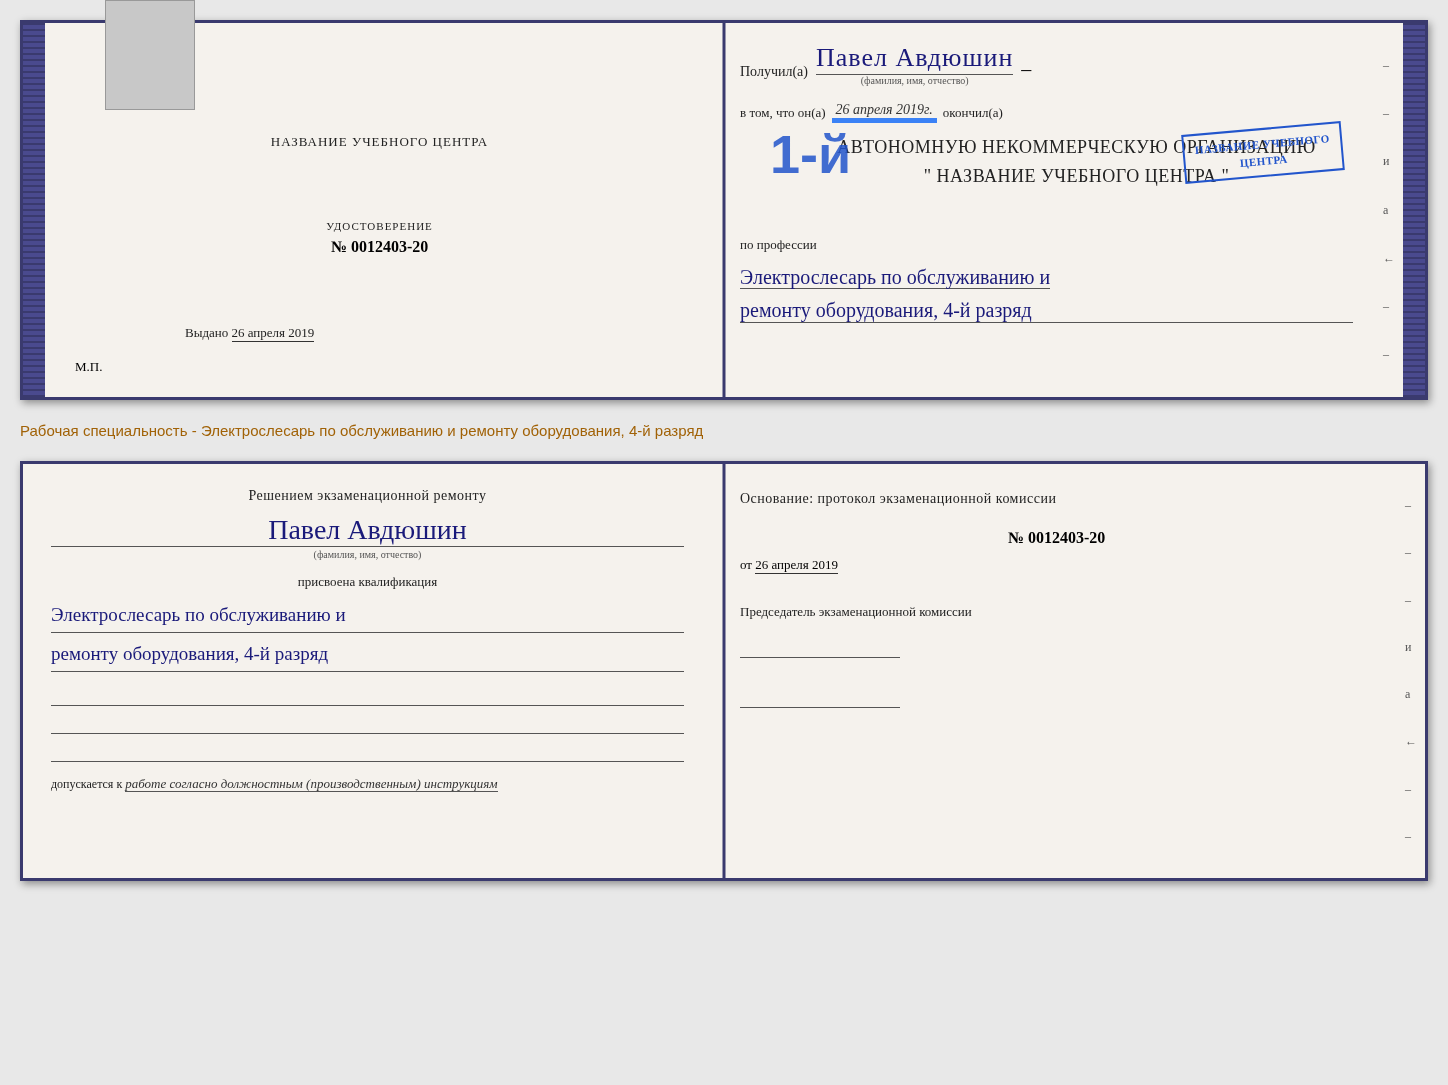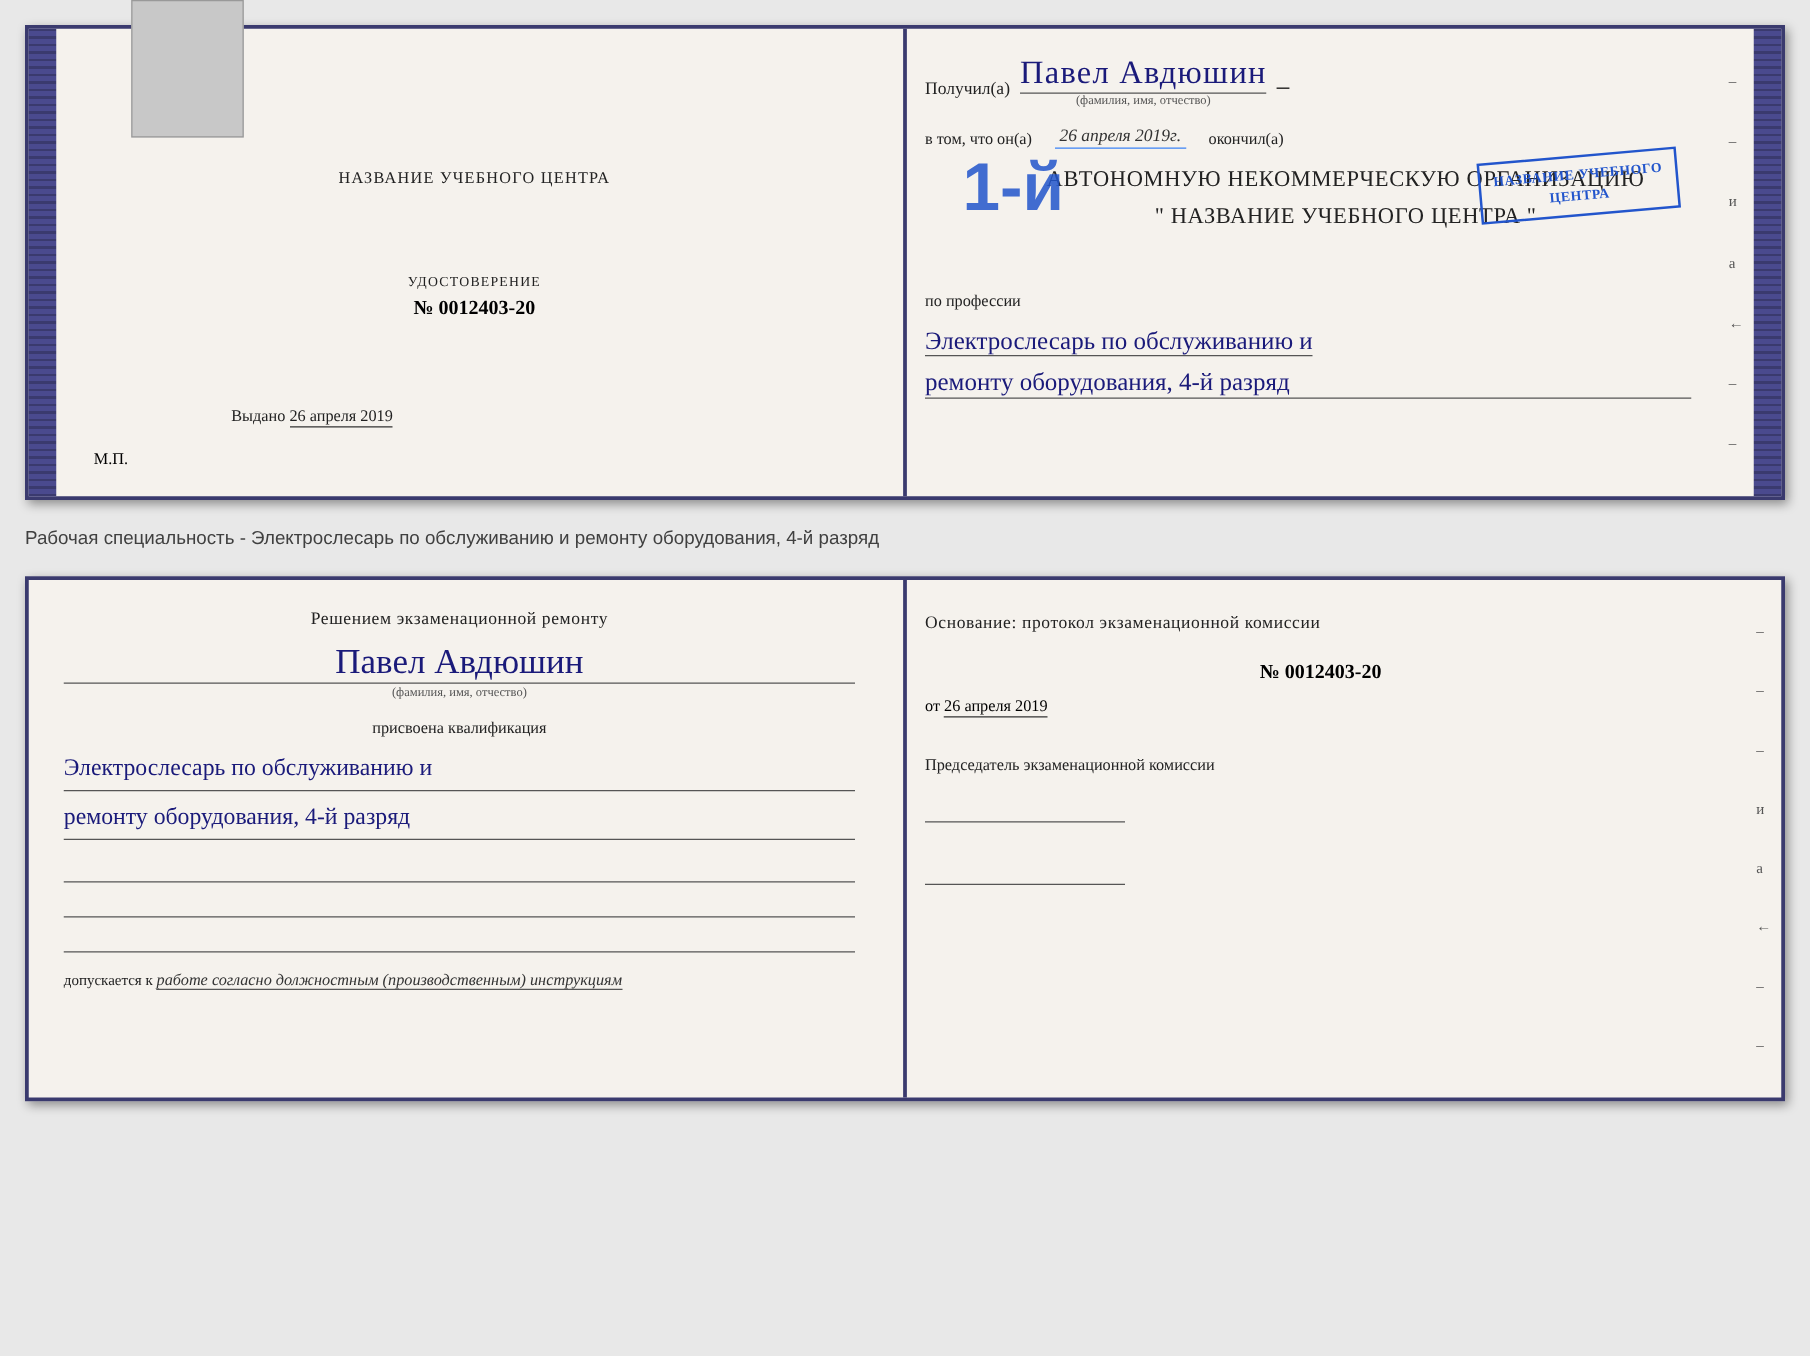--- a/index.html
+++ b/index.html
@@ -157,30 +157,30 @@
       text-align: center;
       margin-top: 2px;
     }
 
     .vtom-line {
       font-size: 13px;
       color: #222;
       margin-bottom: 10px;
       display: flex;
       align-items: center;
-      gap: 18px;
+      gap: 6px;
       flex-wrap: wrap;
     }
 
     .date-handwritten {
       font-family: 'Segoe Script', 'Brush Script MT', cursive;
       font-size: 14px;
       color: #333;
       font-style: italic;
-      border-bottom: 1px solid #3b82f6;
+      border-bottom: 5px solid #3b82f6;
       padding: 0 4px;
     }
 
     .okончил-label {
       font-size: 13px;
       color: #222;
     }
 
     .big-stamp-overlay {
       position: relative;
@@ -245,21 +245,21 @@
       font-size: 20px;
       color: #1a1a7a;
       border-bottom: 1px solid #555;
       display: block;
       margin-top: 4px;
     }
 
     
     .description-text {
       font-size: 15px;
-      color: #404040;
+      color: #a16207;
       padding: 4px 0;
       font-family: Arial, sans-serif;
     }
 
     
     .cert-booklet2 {
       display: flex;
       width: 100%;
       background: #f5f2ed;
       border: 3px solid #3a3a6e;

